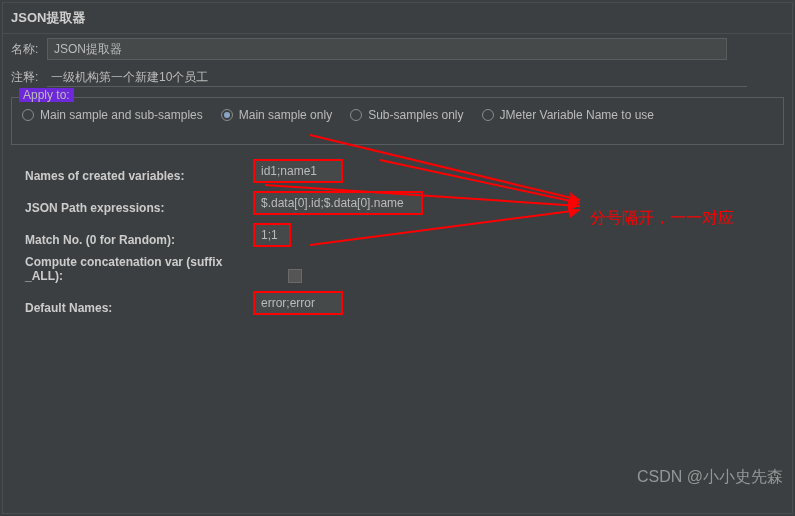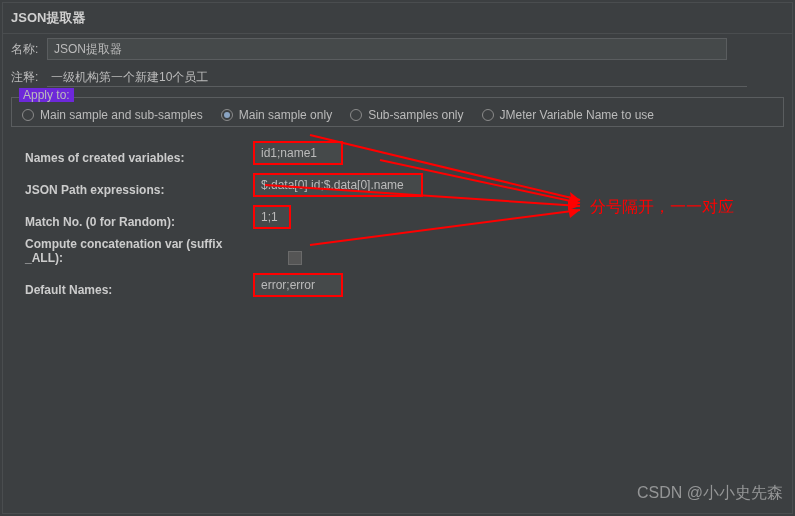--- a/index.html
+++ b/index.html
@@ -61,21 +61,21 @@
   position: absolute;
   top: -9px;
   left: 8px;
   background: #6d28d9;
   padding: 0 4px;
   color: #bbbbbb;
   font-size: 12px;
 }
 .section-box {
   border: 1px solid #5a5d5f;
-  padding: 10px 10px 4px 10px;
+  padding: 10px 10px 22px 10px;
   display: flex;
   gap: 18px;
   align-items: flex-end;
 }
 .radio-group {
   display: flex;
   align-items: center;
   gap: 6px;
 }
 .radio {
@@ -119,26 +119,26 @@
 }
 .checkbox {
   width: 14px; height: 14px;
   background: #555;
   border: 1px solid #6a6a6a;
 }
 .annotation {
   position: absolute;
   color: #ff0000;
   font-size: 16px;
-  top: 197px;
+  top: 208px;
   left: 590px;
 }
 .watermark {
   position: absolute;
-  bottom: 12px;
+  bottom: 28px;
   right: 12px;
   color: rgba(220,220,220,0.55);
   font-size: 16px;
   font-family: sans-serif;
 }
 svg.arrows {
   position: absolute;
   top: 0; left: 0;
   width: 795px; height: 516px;
   pointer-events: none;

